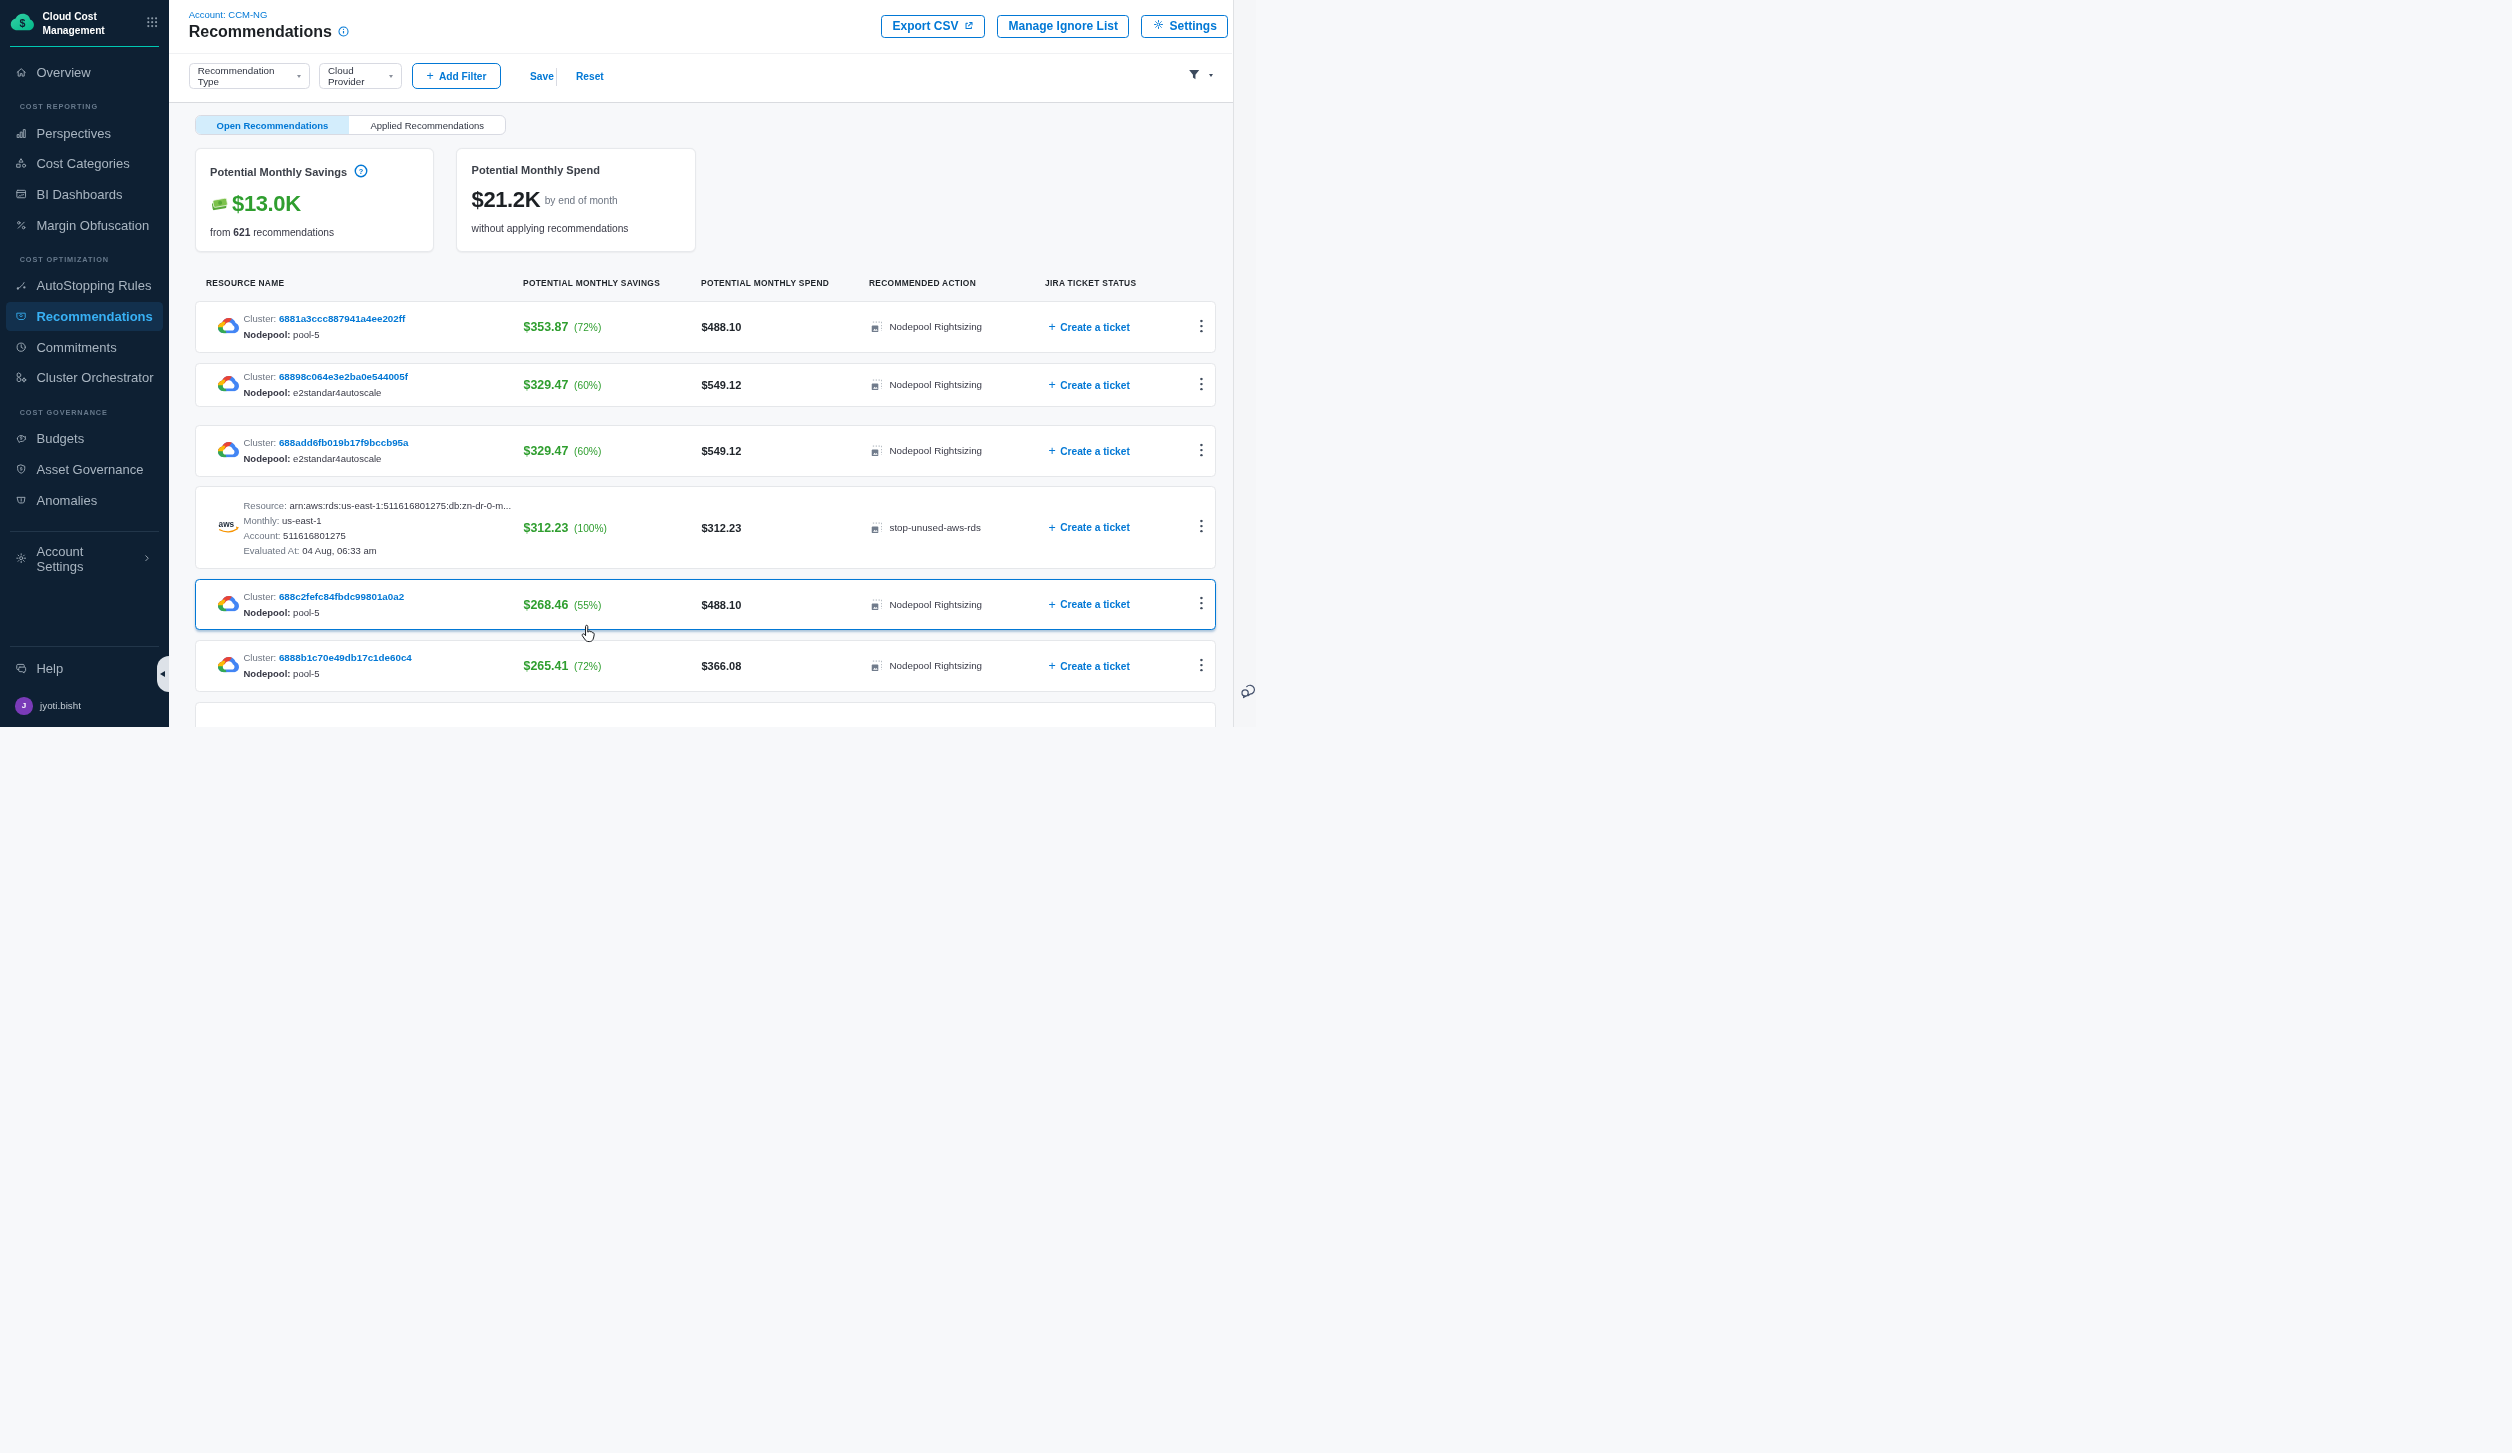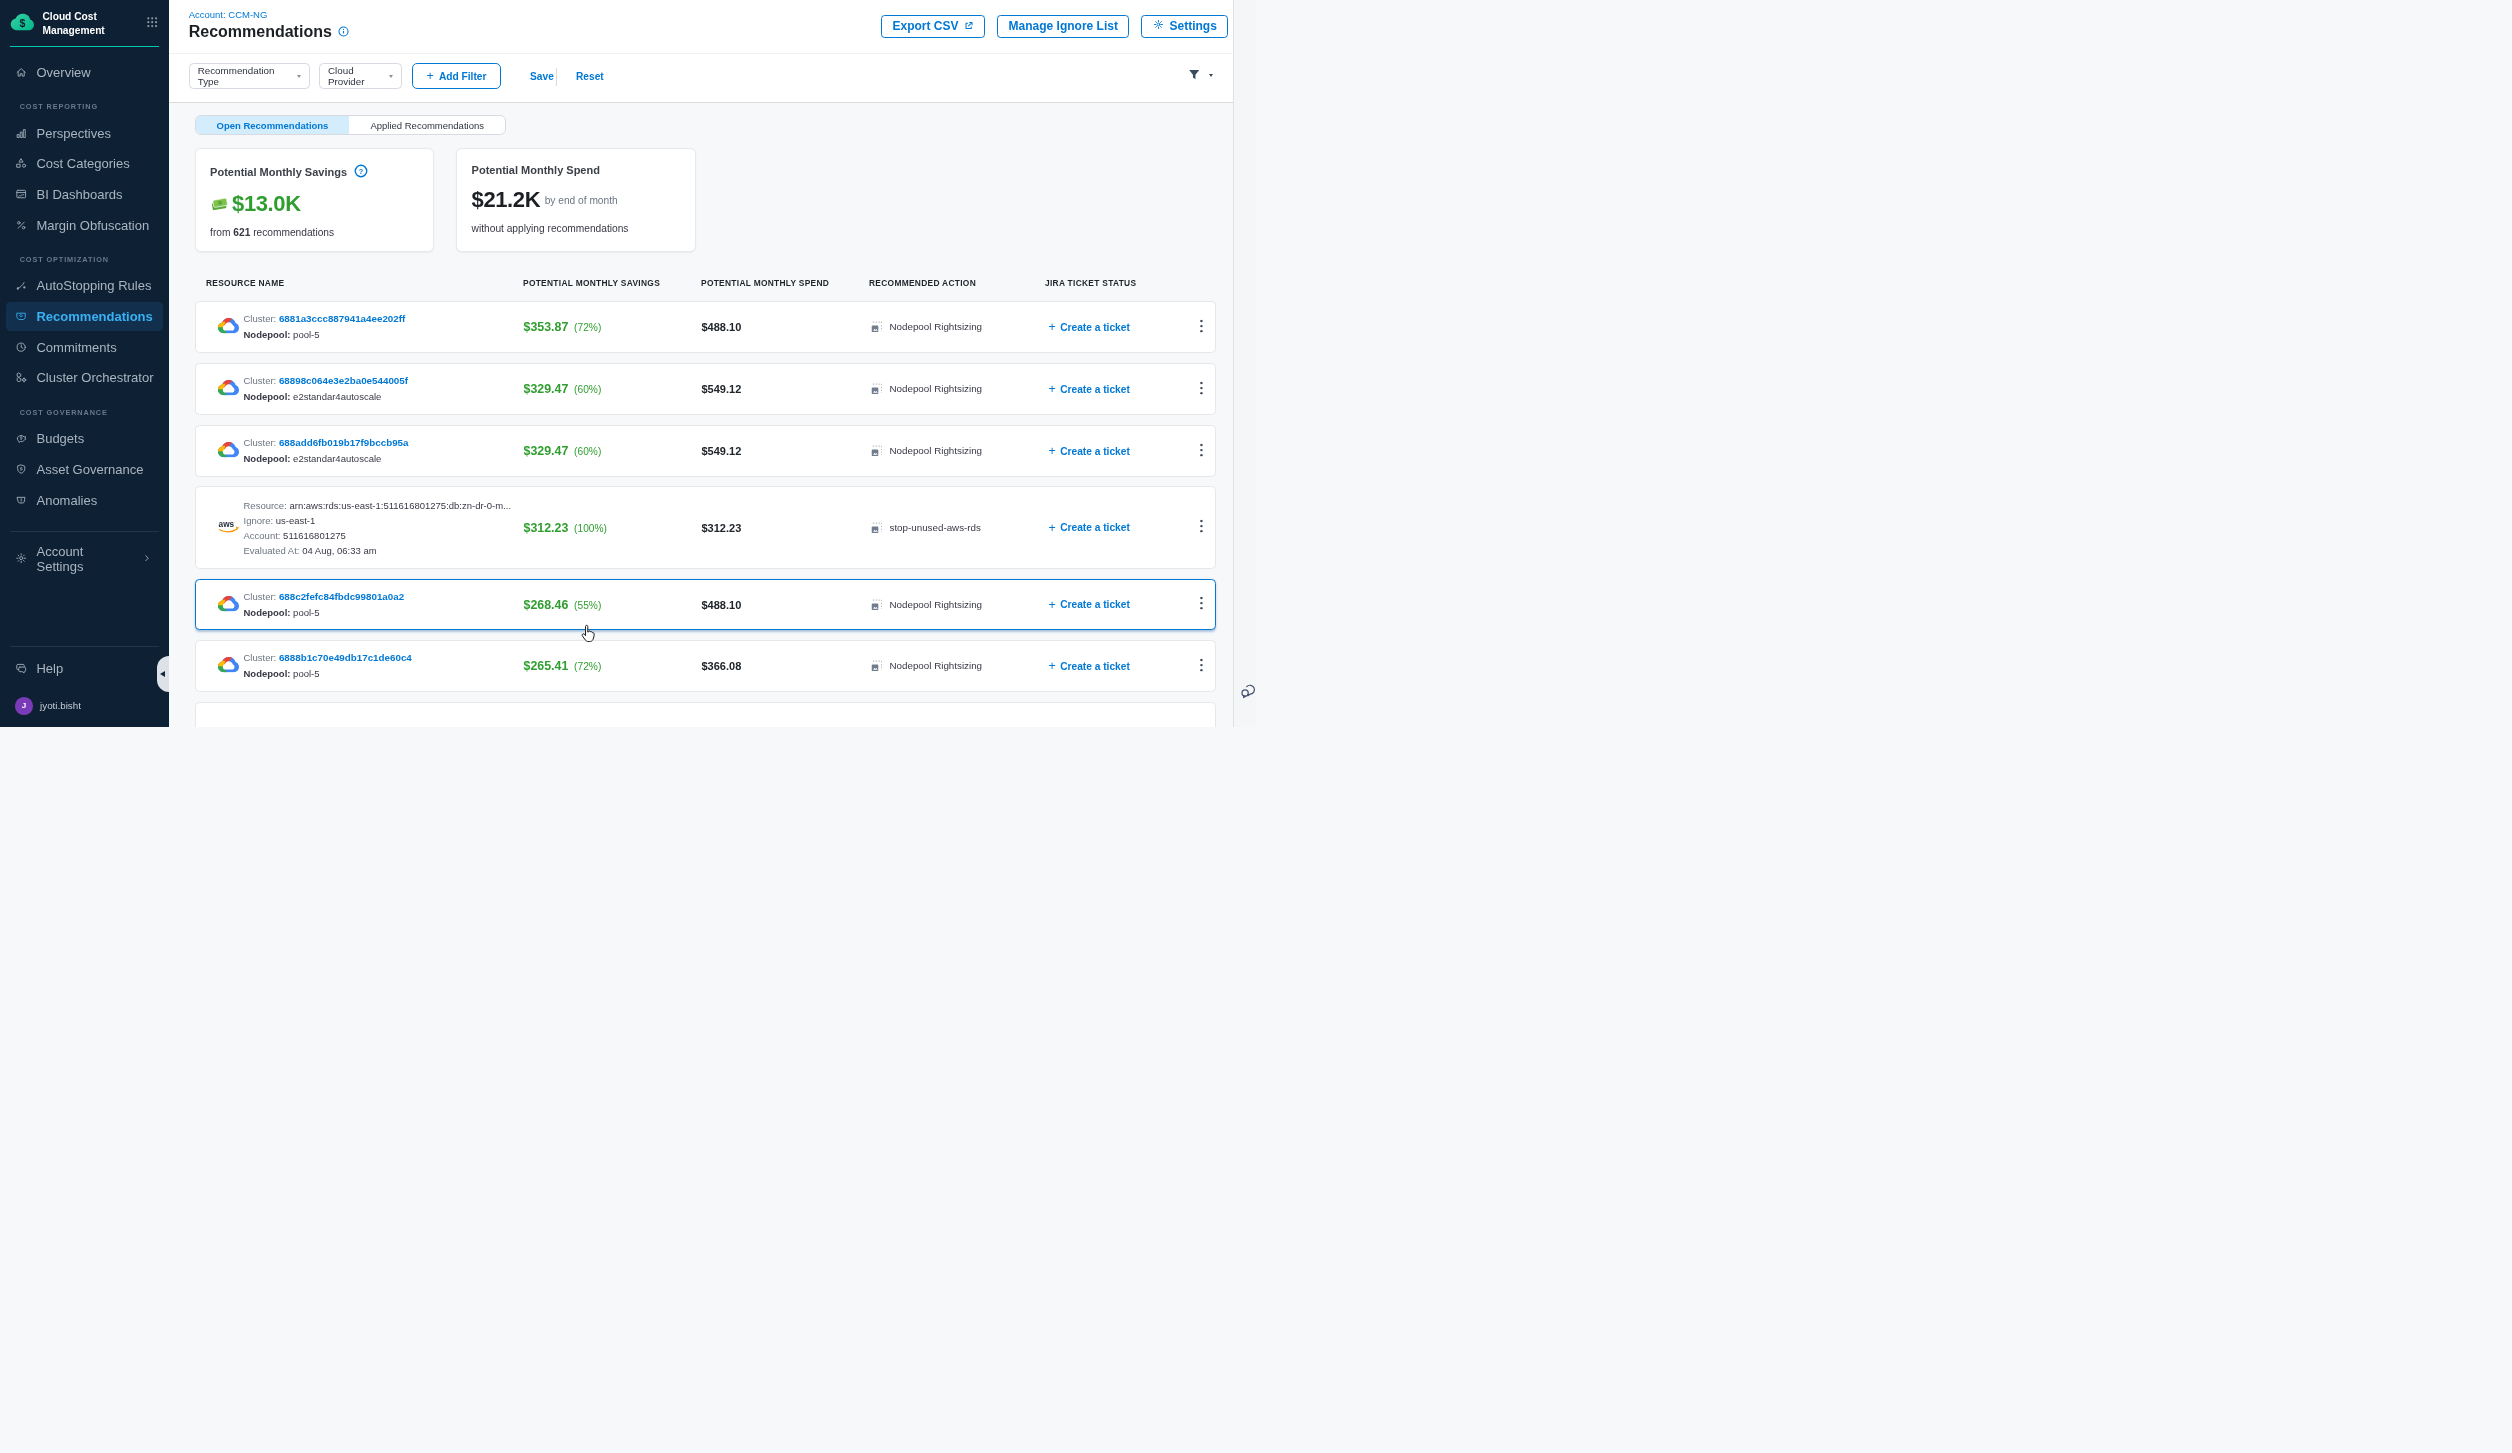--- a/index.html
+++ b/index.html
@@ -426,21 +426,21 @@
         <div class="cell-jira">
           <span class="plus">+</span>
           <span>Create a ticket</span>
         </div>
         <span class="kebab"><svg width="2.9" height="13" viewBox="0 0 4 18">
             <circle cx="2" cy="2" r="1.7" fill="#3f4b5c"></circle>
             <circle cx="2" cy="9" r="1.7" fill="#3f4b5c"></circle>
             <circle cx="2" cy="16" r="1.7" fill="#3f4b5c"></circle>
           </svg></span>
       </div>
-      <div class="row" style="top: 363px; height: 52px;">
+      <div class="row" style="top: 363px; height: 44px;">
         <span class="prov-icon"><svg width="21" height="17" viewBox="0 0 48 38">
             <defs>
               <clipPath id="gcp1">
                 <path d="M13.5 35.5h22.5c6.6 0 12-5.4 12-12 0-5.1-3.2-9.4-7.7-11.1C38.6 5.6 32.3.7 24.8.7c-7 0-12.9 4.2-15.4 10.2C4 12.2 0 16.9 0 22.7c0 7.1 6 12.8 13.5 12.8z"></path>
               </clipPath>
             </defs>
             <g clip-path="url(#gcp1)">
               <rect width="48" height="38" fill="#4285f4"></rect>
               <path d="M0 0h34L16 21H0z" fill="#ea4335"></path>
               <path d="M0 9h17l-5 15H0z" fill="#fbbc05"></path>
@@ -522,21 +522,21 @@
           </svg></span>
       </div>
       <div class="row" style="top: 486px; height: 83px;">
         <span class="prov-icon"><svg width="22" height="15.3" viewBox="0 0 40 27">
             <text x="1" y="14" font-size="15" font-weight="bold" fill="#232f3e" font-family="Liberation Sans, sans-serif">aws</text>
             <path d="M3 18.5c9.5 5.5 23.5 4.8 31.5-1.2" fill="none" stroke="#f79400" stroke-width="2.4" stroke-linecap="round"></path>
             <path d="M32.6 12.6l5.6 1.9-4 4z" fill="#f79400"></path>
           </svg></span>
         <div class="cell-resource">
           <div class="aws-line"><span class="lbl">Resource:</span> <span class="val">arn:aws:rds:us-east-1:511616801275:db:zn-dr-0-m...</span></div>
-          <div class="aws-line"><span class="lbl">Ignore:</span> <span class="val">us-east-1</span></div>
+          <div class="aws-line"><span class="lbl">Monthly:</span> <span class="val">us-east-1</span></div>
           <div class="aws-line"><span class="lbl">Account:</span> <span class="val">511616801275</span></div>
           <div class="aws-line"><span class="lbl">Evaluated At:</span> <span class="val">04 Aug, 06:33 am</span></div>
         </div>
         <div class="cell-savings">
           <span class="amt">$312.23</span>
           <span class="pct">(100%)</span>
         </div>
         <div class="cell-spend">$312.23</div>
         <div class="cell-action">
           <span style="display: flex;">

